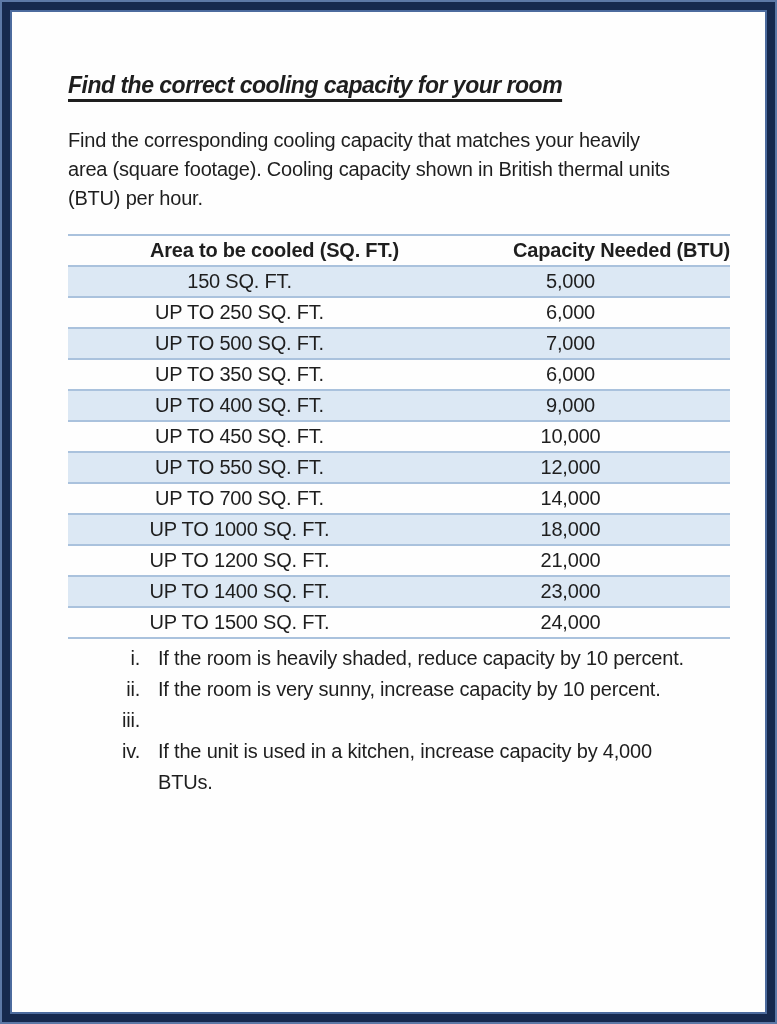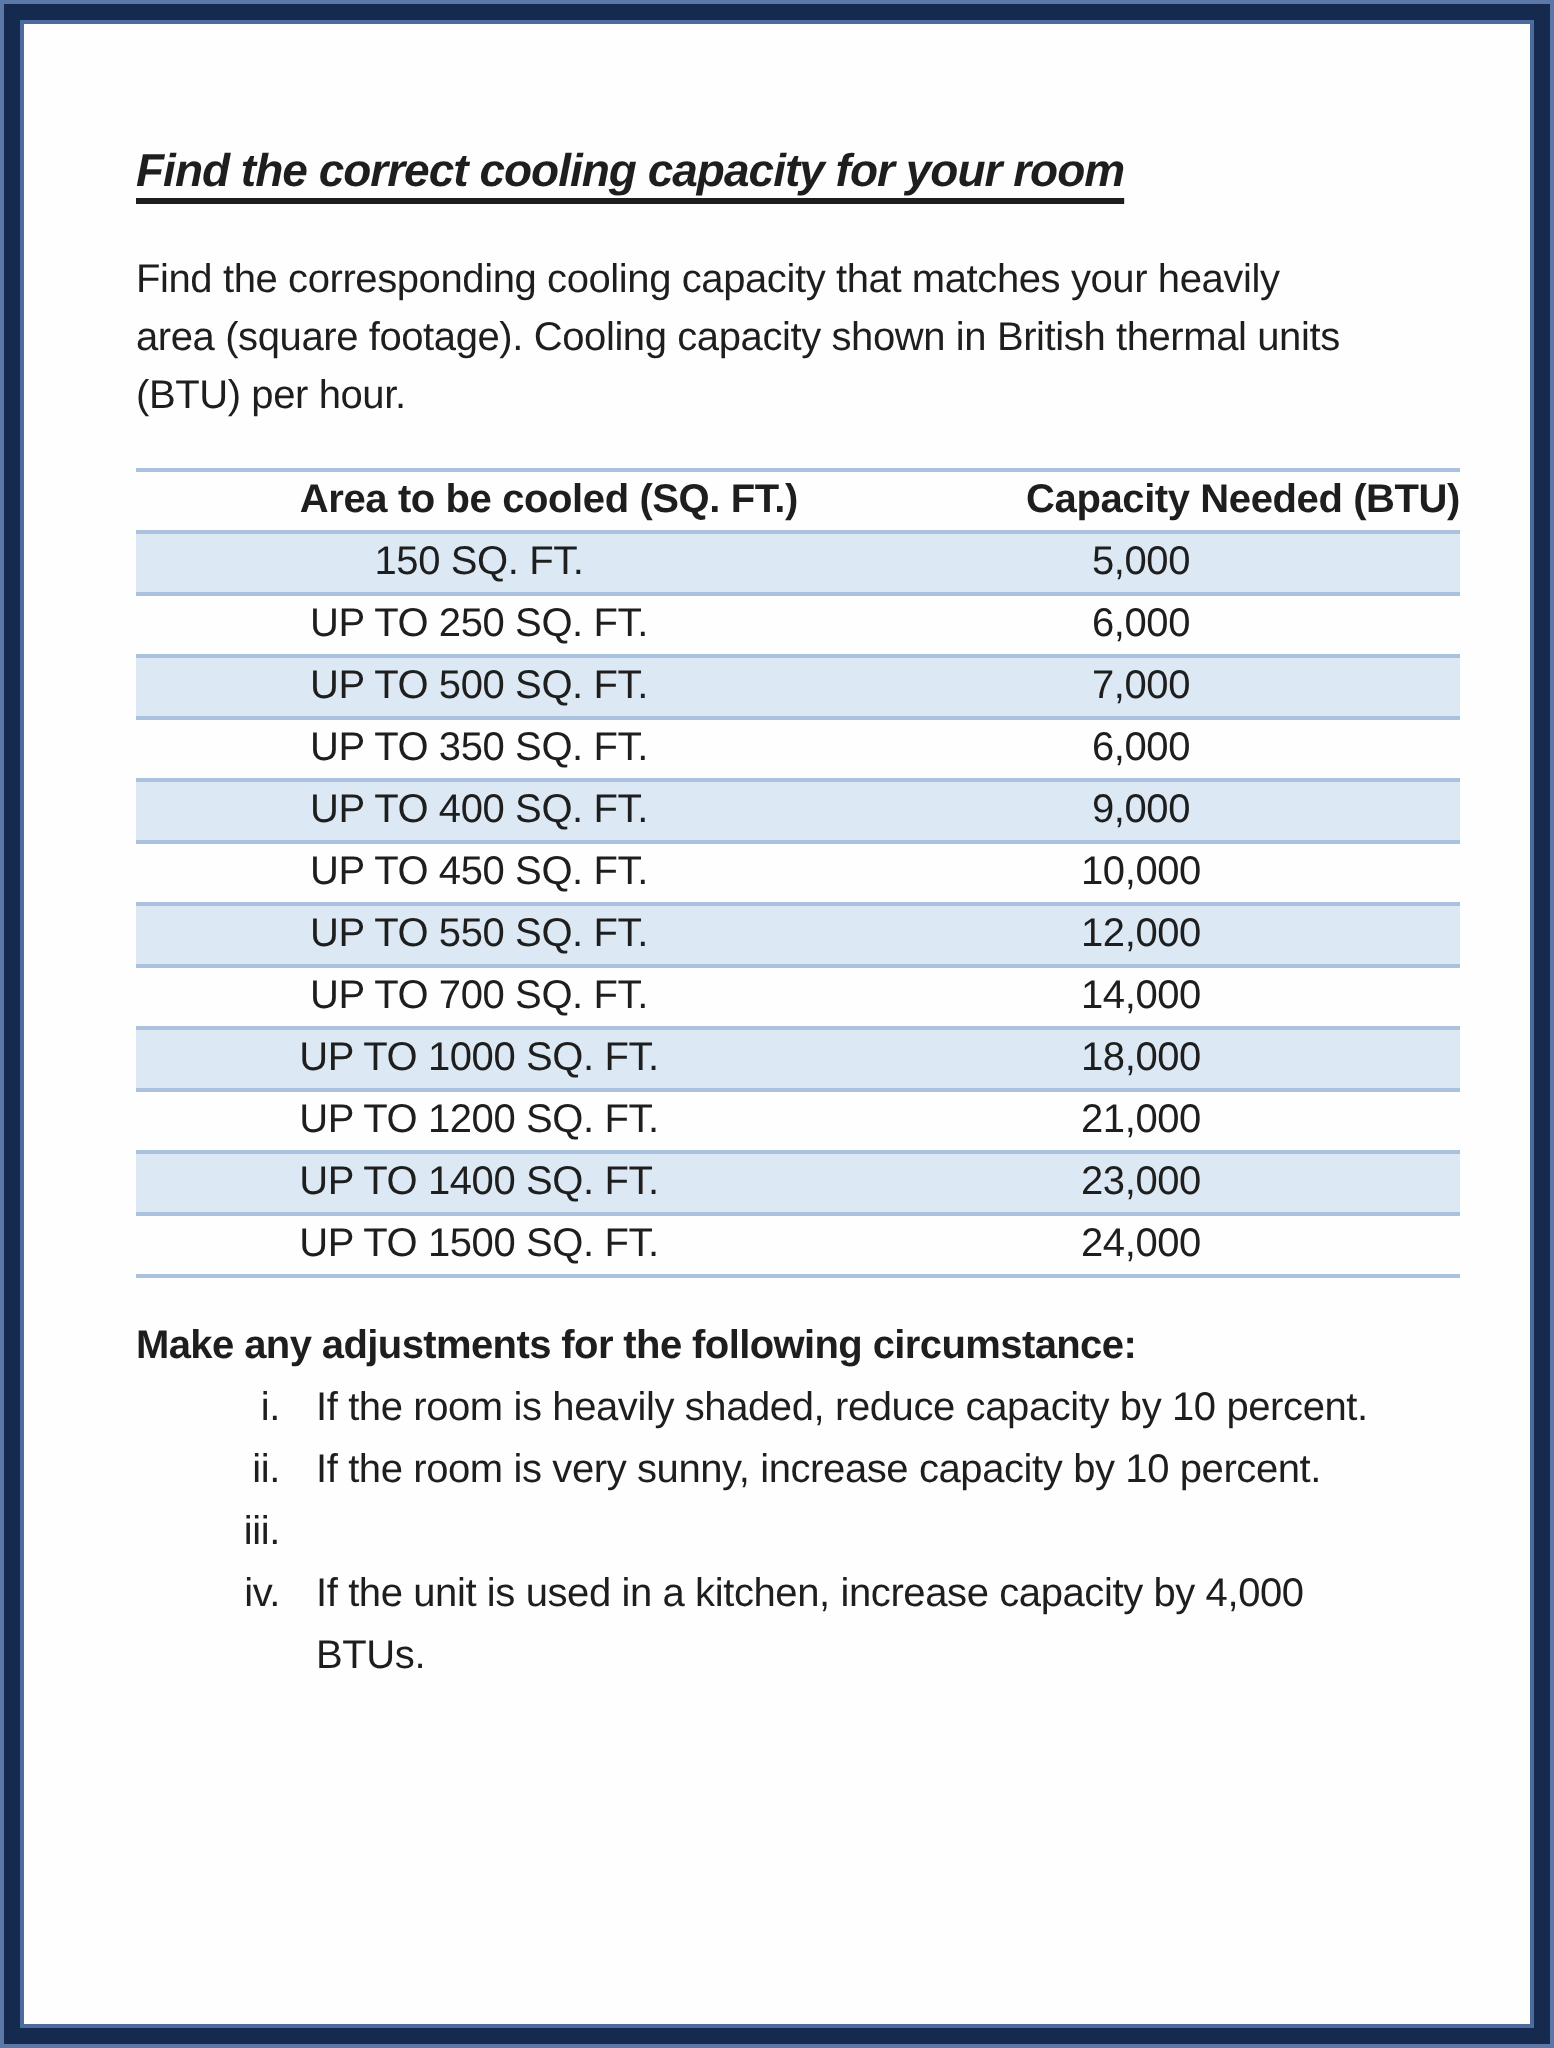--- a/index.html
+++ b/index.html
@@ -176,21 +176,20 @@
                 <td>23,000</td>
               </tr>
               <tr>
                 <td>UP TO 1500 SQ. FT.</td>
                 <td>24,000</td>
               </tr>
             </tbody>
         </table>
 
 
-        <p class="adjust-lead">Make any adjustments for the following circumstance:</p>
 
         <ol class="adjust-list" id="adjust-list">
             <li>
               <span class="numeral">i.</span>
               <span class="item-text">If the room is heavily shaded, reduce capacity by 10 percent.</span>
             </li>
             <li>
               <span class="numeral">ii.</span>
               <span class="item-text">If the room is very sunny, increase capacity by 10 percent.</span>
             </li>

